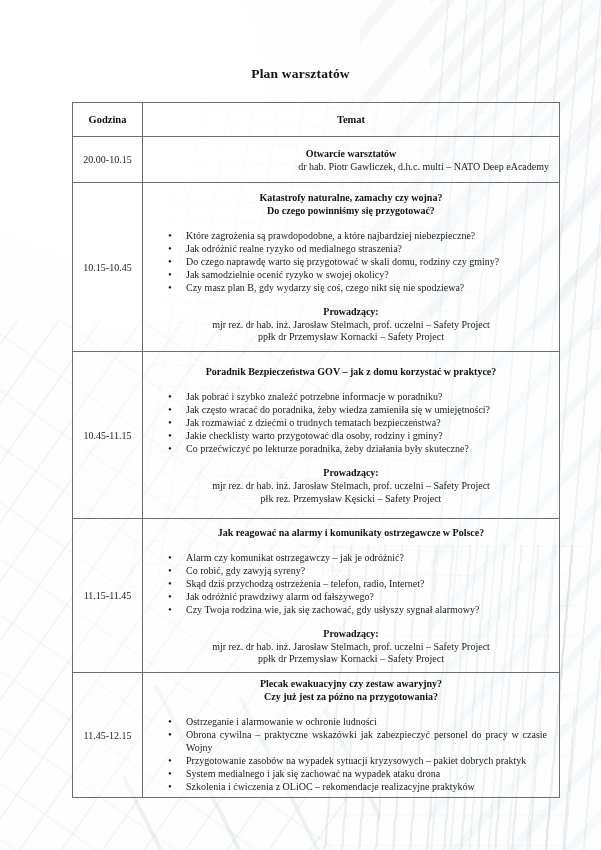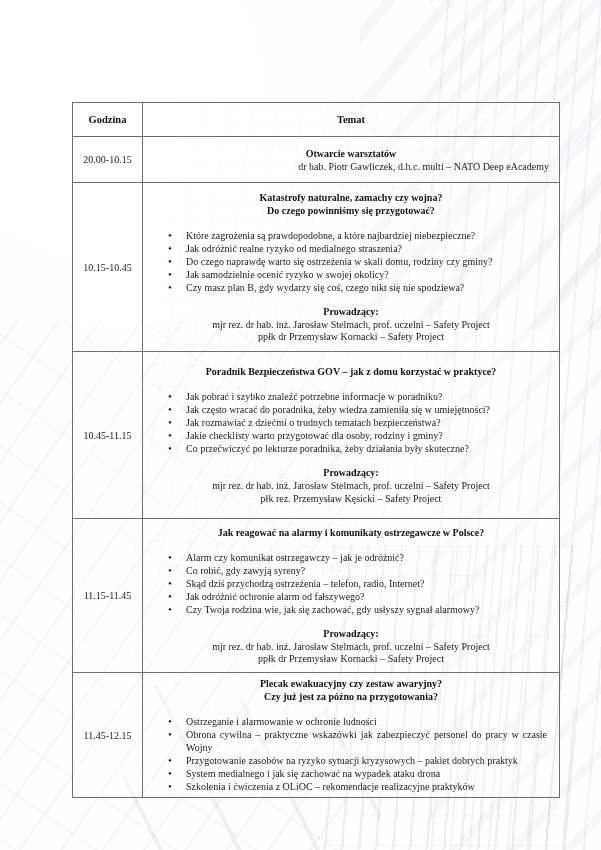--- a/index.html
+++ b/index.html
@@ -142,20 +142,21 @@
     <div class="bg-tower-center"></div>
     <div class="bg-streak-topright"></div>
     <div class="bg-facade-left"></div>
     <div class="bg-facade-right"></div>
     <div class="bg-tower-bottom"></div>
     <div class="bg-streak-bottomleft"></div>
     <div class="bg-wash"></div>
   </div>
 
   <div class="doc">
+    <div class="doc-title">Plan warsztatów</div>
 
     <table class="schedule">
       <colgroup>
           <col class="c-time">
           <col class="c-topic">
         </colgroup>
       <thead>
         <tr>
           <th>Godzina</th>
           <th>Temat</th>
@@ -174,21 +175,21 @@
           <tr class="data-row">
             <td class="time-cell">10.15-10.45</td>
             <td class="topic-cell">
               <div class="head has-follow">
                 <div class="head-line">Katastrofy naturalne, zamachy czy wojna?</div>
                 <div class="head-line">Do czego powinniśmy się przygotować?</div>
               </div>
               <ul class="bullets has-follow">
                 <li class="bullet-item">Które zagrożenia są prawdopodobne, a które najbardziej niebezpieczne?</li>
                 <li class="bullet-item">Jak odróżnić realne ryzyko od medialnego straszenia?</li>
-                <li class="bullet-item">Do czego naprawdę warto się ostrzeżenia w skali domu, rodziny czy gminy?</li>
+                <li class="bullet-item">Do czego naprawdę warto się przygotować w skali domu, rodziny czy gminy?</li>
                 <li class="bullet-item">Jak samodzielnie ocenić ryzyko w swojej okolicy?</li>
                 <li class="bullet-item">Czy masz plan B, gdy wydarzy się coś, czego nikt się nie spodziewa?</li>
               </ul>
               <div class="leaders">
                 <div class="leaders-label">Prowadzący:</div>
                 <div class="leader-line">mjr rez. dr hab. inż. Jarosław Stelmach, prof. uczelni – Safety Project</div>
                 <div class="leader-line">ppłk dr Przemysław Kornacki – Safety Project</div>
               </div>
             </td>
           </tr>
@@ -215,41 +216,41 @@
           <tr class="data-row">
             <td class="time-cell">11.15-11.45</td>
             <td class="topic-cell">
               <div class="head has-follow">
                 <div class="head-line">Jak reagować na alarmy i komunikaty ostrzegawcze w Polsce?</div>
               </div>
               <ul class="bullets has-follow">
                 <li class="bullet-item">Alarm czy komunikat ostrzegawczy – jak je odróżnić?</li>
                 <li class="bullet-item">Co robić, gdy zawyją syreny?</li>
                 <li class="bullet-item">Skąd dziś przychodzą ostrzeżenia – telefon, radio, Internet?</li>
-                <li class="bullet-item">Jak odróżnić ochronie alarm od fałszywego?</li>
+                <li class="bullet-item">Jak odróżnić prawdziwy alarm od fałszywego?</li>
                 <li class="bullet-item">Czy Twoja rodzina wie, jak się zachować, gdy usłyszy sygnał alarmowy?</li>
               </ul>
               <div class="leaders">
                 <div class="leaders-label">Prowadzący:</div>
                 <div class="leader-line">mjr rez. dr hab. inż. Jarosław Stelmach, prof. uczelni – Safety Project</div>
                 <div class="leader-line">ppłk dr Przemysław Kornacki – Safety Project</div>
               </div>
             </td>
           </tr>
           <tr class="data-row">
             <td class="time-cell">11.45-12.15</td>
             <td class="topic-cell">
               <div class="head has-follow">
                 <div class="head-line">Plecak ewakuacyjny czy zestaw awaryjny?</div>
                 <div class="head-line">Czy już jest za późno na przygotowania?</div>
               </div>
               <ul class="bullets">
                 <li class="bullet-item">Ostrzeganie i alarmowanie w ochronie ludności</li>
                 <li class="bullet-item">Obrona cywilna – praktyczne wskazówki jak zabezpieczyć personel do pracy w czasie Wojny</li>
-                <li class="bullet-item">Przygotowanie zasobów na ryzyko sytuacji kryzysowych – pakiet dobrych praktyk</li>
+                <li class="bullet-item">Przygotowanie zasobów na wypadek sytuacji kryzysowych – pakiet dobrych praktyk</li>
                 <li class="bullet-item">System medialnego i jak się zachować na wypadek ataku drona</li>
                 <li class="bullet-item">Szkolenia i ćwiczenia z OLiOC – rekomendacje realizacyjne praktyków</li>
               </ul>
             </td>
           </tr>
         </tbody>
     </table>
   </div>
 </div>
 

